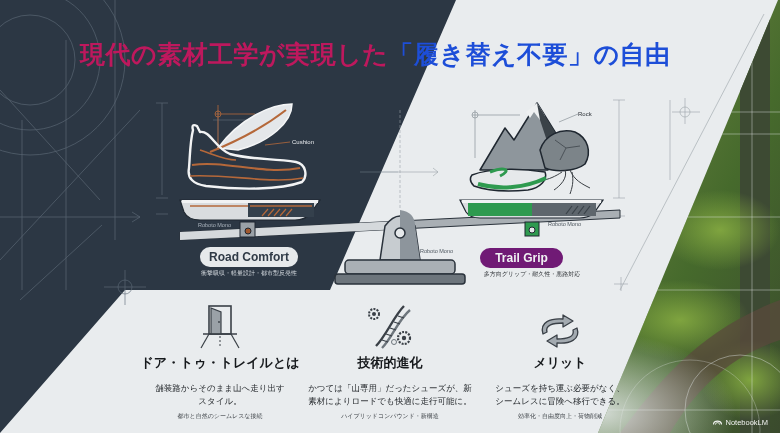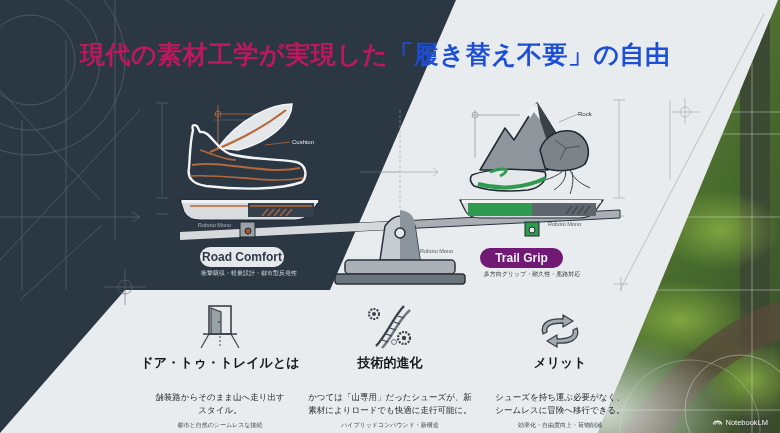--- a/index.html
+++ b/index.html
@@ -3,30 +3,30 @@
 <meta charset="utf-8">
 <style>
   html,body{margin:0;padding:0;}
   body{width:780px;height:433px;overflow:hidden;position:relative;background:#e9ecee;font-family:"DejaVu Sans","Liberation Sans",sans-serif;}
   .stage{position:absolute;inset:0;width:780px;height:433px;overflow:hidden;}
   .bg-svg{position:absolute;left:0;top:0;}
   .title{position:absolute;left:0;top:38px;width:780px;text-align:left;padding-left:80px;box-sizing:border-box;font-size:25px;font-weight:bold;letter-spacing:0.5px;white-space:nowrap;}
   .title .t-light{color:#be185d;}
   .title .t-dark{color:#1d4ed8;margin-top:12px;}
   .pill{position:absolute;height:20px;border-radius:10px;font-family:"Liberation Sans",sans-serif;font-weight:bold;font-size:12px;line-height:20px;text-align:center;}
-  .pill.road{left:200px;top:247px;width:84px;background:#e6e9eb;color:#2f3a46;}
+  .pill.road{left:200px;top:247px;width:98px;background:#e6e9eb;color:#2f3a46;}
   .pill.trail{left:480px;top:248px;width:83px;background:#701a75;color:#f0f2f3;}
   .sub{position:absolute;font-size:6px;white-space:nowrap;text-align:center;}
   .sub.road{left:195px;top:269px;width:108px;color:#d6dbe0;}
   .sub.trail{left:478px;top:270px;width:108px;color:#2b2f33;}
   .mono{position:absolute;font-family:"Liberation Sans",sans-serif;font-size:5.5px;white-space:nowrap;}
   .callout{position:absolute;font-family:"Liberation Sans",sans-serif;font-size:6px;white-space:nowrap;}
   .card{position:absolute;top:300px;width:180px;text-align:center;}
   .card .icon{height:50px;display:flex;justify-content:center;align-items:flex-end;}
-  .card h3{margin:4px 0 19px;font-size:13px;font-weight:bold;color:#16191c;white-space:nowrap;}
+  .card h3{margin:4px 0 10px;font-size:13px;font-weight:bold;color:#16191c;white-space:nowrap;}
   .card p{margin:0;font-size:8.5px;line-height:13px;color:#1f2327;}
   .card .note{font-size:6px;color:#3a3f44;margin-top:4px;white-space:nowrap;}
   .brand{position:absolute;right:12px;bottom:6px;font-family:"Liberation Sans",sans-serif;font-size:7.5px;color:#f2f4f2;display:flex;align-items:flex-start;gap:3px;}
 </style>
 </head>
 <body>
 
 <div class="stage">
 
   <svg class="bg-svg" width="780" height="433" viewBox="0 0 780 433">

